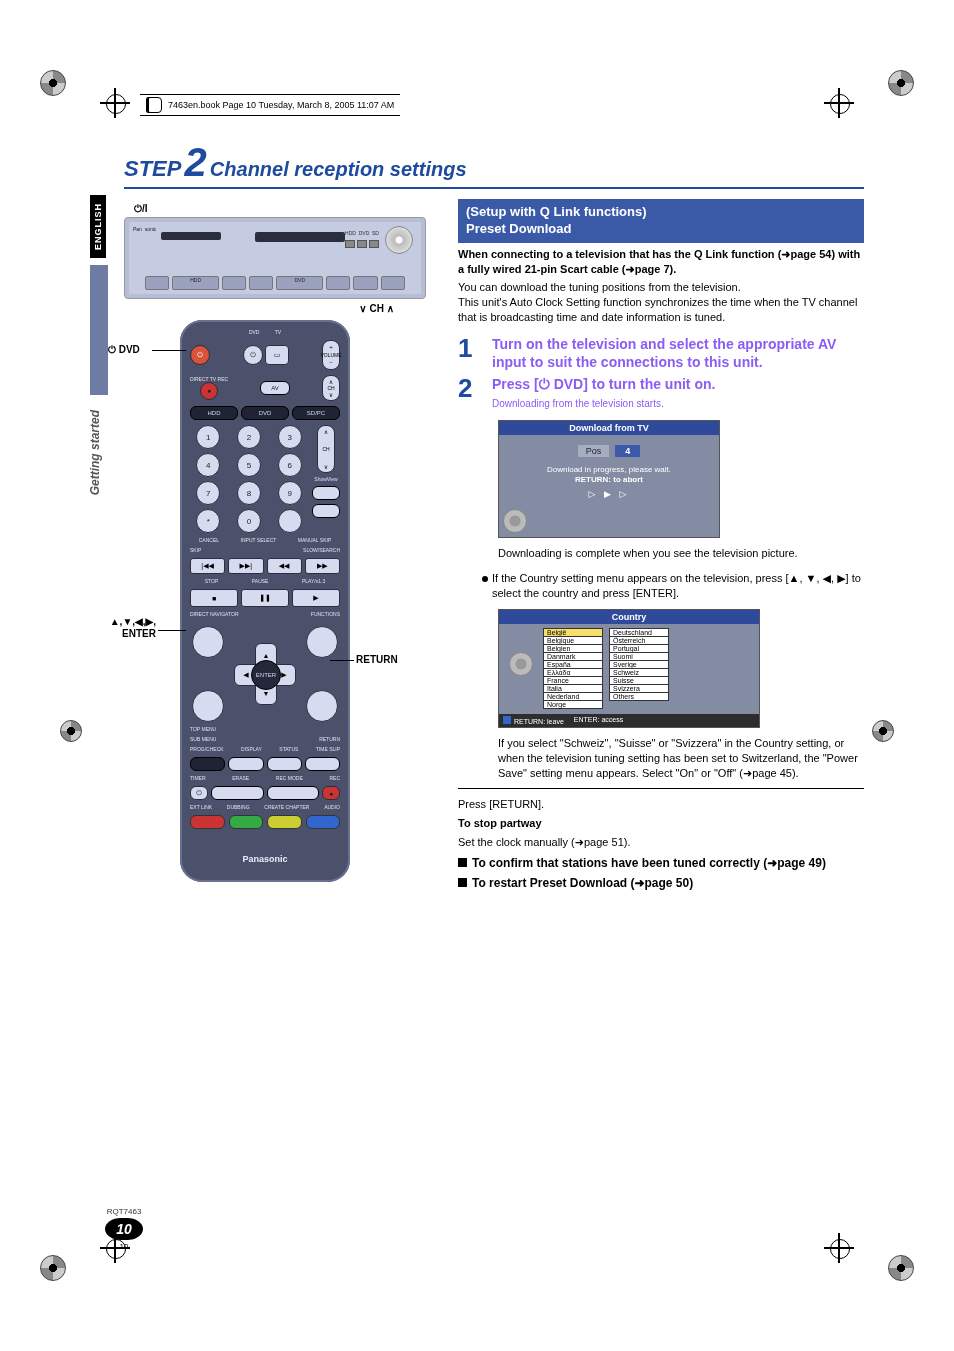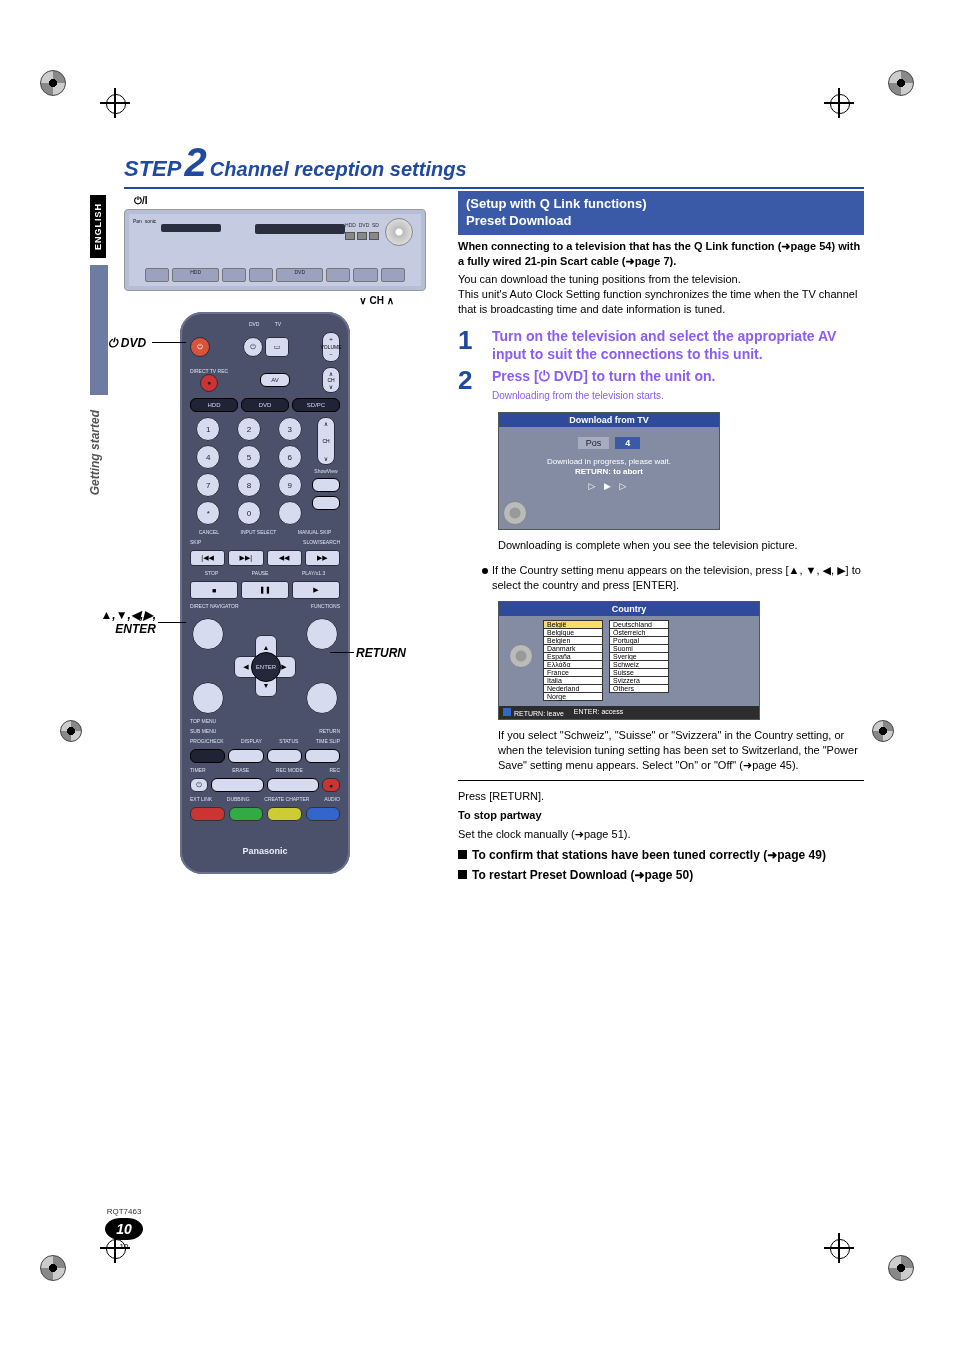--- a/index.html
+++ b/index.html
@@ -77,21 +77,21 @@
     left: 90px;
     right: 90px;
     bottom: 120px;
   }
 
   
   .step-title {
     font-weight: bold;
     color: #1e4aa0;
     font-style: italic;
-    margin-bottom: 2px;
+    margin-bottom: 10px;
   }
   .step-title .step-word { font-size: 22px; }
   .step-title .step-num { font-size: 40px; font-style: italic; }
   .step-title .step-rest { font-size: 20px; font-style: italic; }
   .step-title .underline-box {
     border-top: 2px solid #1e4aa0;
     margin-top: 2px;
     height: 0;
   }
 
@@ -257,24 +257,23 @@
   .transport { display:grid; grid-template-columns:repeat(3,1fr); gap:3px; }
   .transport .btn-rect { height:16px; }
   .color-row { display:flex; gap:4px; }
   .colbtn { flex:1; height:12px; border-radius:6px; border:1px solid #333; }
   .cred{background:#c33;} .cgrn{background:#3a4;} .cyel{background:#cc3;} .cblu{background:#36c;}
   .remote .brand { text-align:center; color:#e8ecfa; font-size:9px; font-weight:bold; margin-top:20px; }
 
   
   .callout {
     position:absolute;
-    font-size:12px;
+    font-size:10px;
     font-weight:bold;
     white-space: nowrap;
-    font-style: italic;
   }
   .callout .line {
     position:absolute; background:#000;
   }
 
   
   .blue-box {
     background: #3a5aa8;
     color: #fff;
     font-weight: bold;
@@ -383,20 +382,24 @@
   <div class="cross-mark cm-tr">
       <span class="circ"></span>
     </div>
   <div class="cross-mark cm-bl">
       <span class="circ"></span>
     </div>
   <div class="cross-mark cm-br">
       <span class="circ"></span>
     </div>
 
+  <div class="book-header">
+    <span class="book-icon"></span>
+    <span>7463en.book  Page 10  Tuesday, March 8, 2005  11:07 AM</span>
+  </div>
 
   <div class="content">
 
     <div class="side-tab">ENGLISH</div>
     <div class="side-gray"></div>
     <div class="side-label">Getting started</div>
 
     <div style="margin-left:34px;">
       <div class="step-title">
         <span class="step-word">STEP</span>

